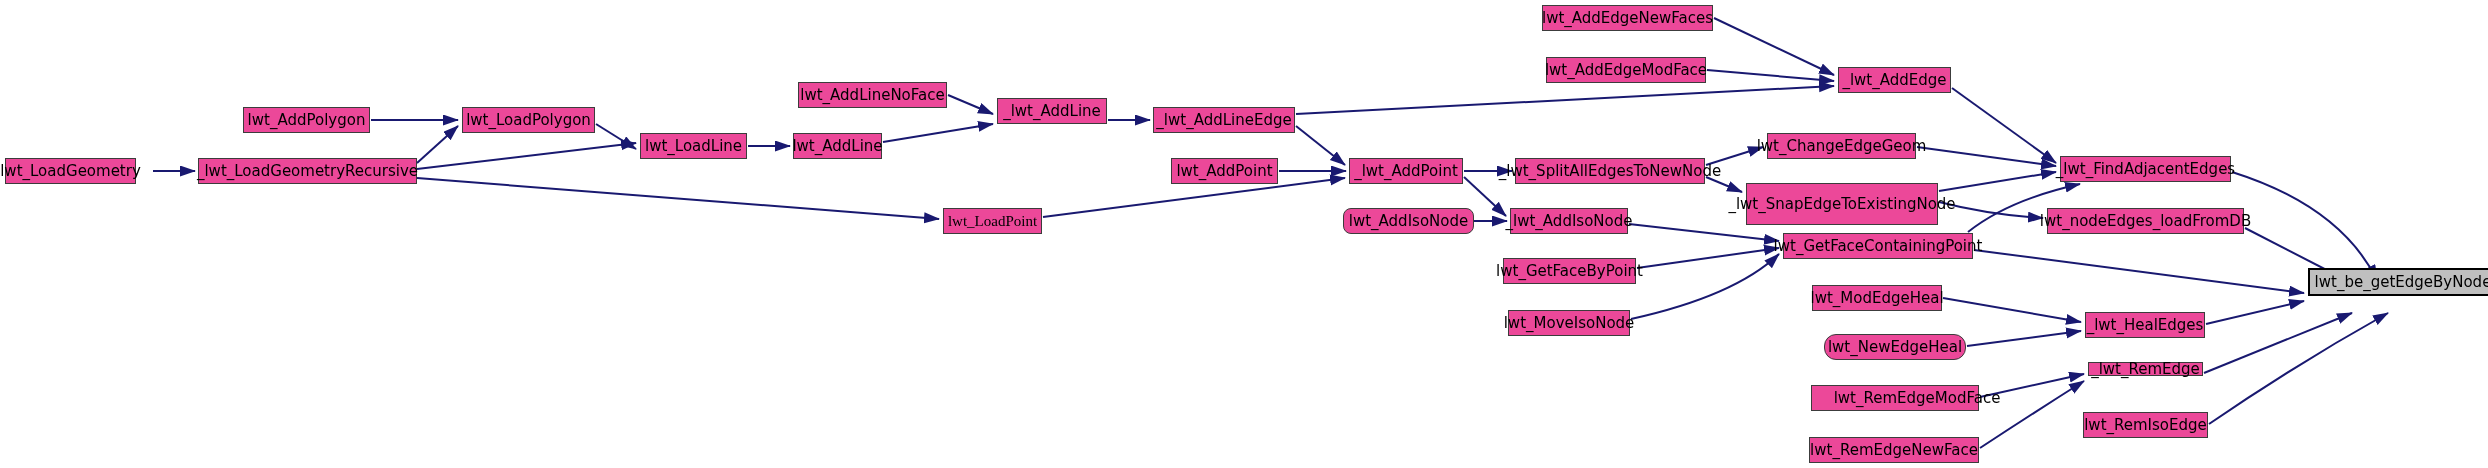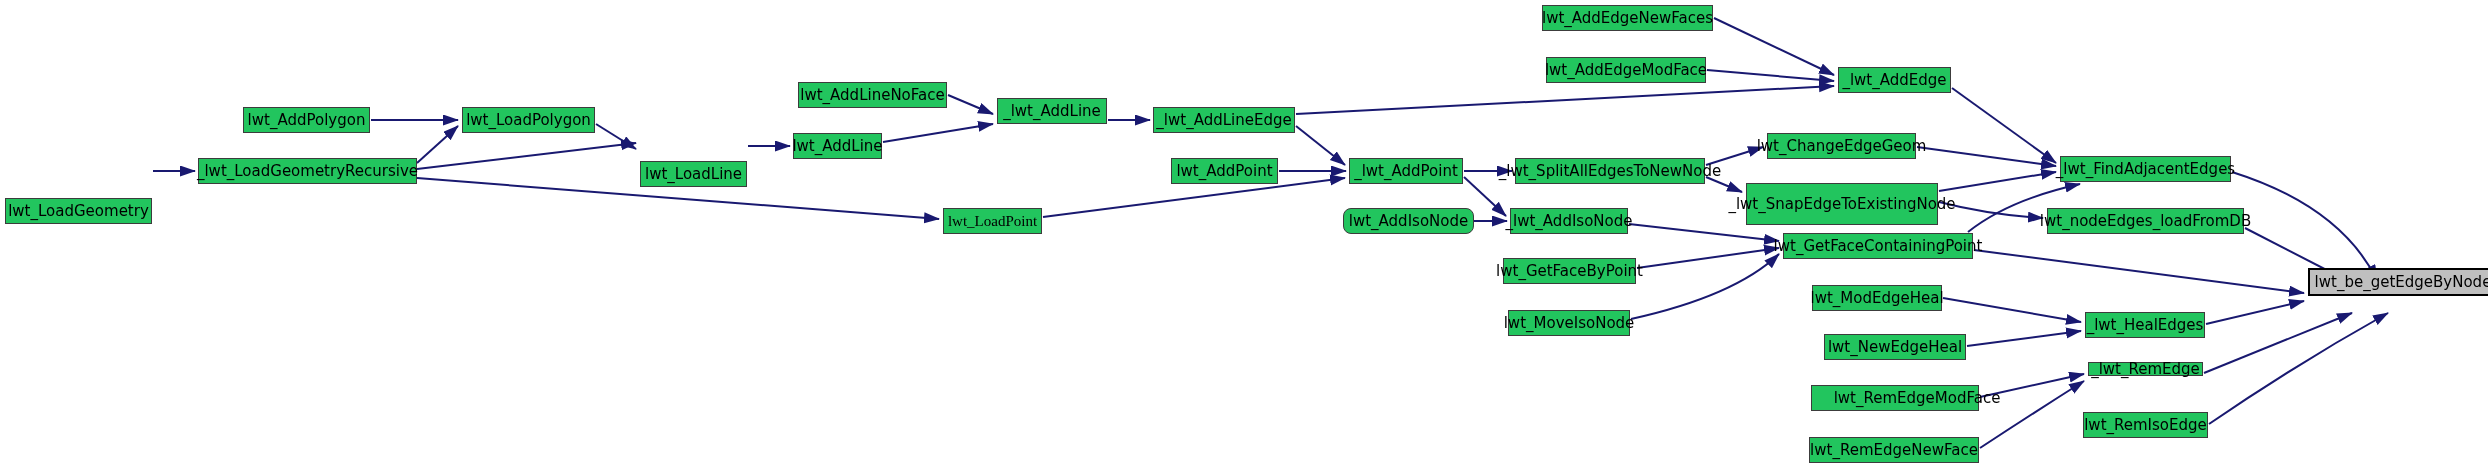--- a/index.html
+++ b/index.html
@@ -8,21 +8,21 @@
     width:2488px;height:468px;
     background:#ffffff;
     font-family:"DejaVu Sans","Liberation Sans",sans-serif;
     overflow:hidden;
   }
   .edges{position:absolute;left:0;top:0;width:2488px;height:468px;}
   .node{
     position:absolute;
     display:flex;align-items:center;justify-content:center;
     box-sizing:border-box;
-    background:#22c55e;
+    background:#ec4899;
     border:1px solid #3c3c3c;
     color:#000;
     font-size:15px;
     white-space:nowrap;
     cursor:pointer;
   }
   .node.hl{
     background:#bfbfbf;
     border:2px solid #000;
     cursor:default;
@@ -74,45 +74,45 @@
         <path d="M1943,298 L2081,322" fill="none" stroke="#191970" stroke-width="2" marker-end="url(#arrow)"></path>
         <path d="M1967,346 L2081,331" fill="none" stroke="#191970" stroke-width="2" marker-end="url(#arrow)"></path>
         <path d="M2206,324 L2304,301" fill="none" stroke="#191970" stroke-width="2" marker-end="url(#arrow)"></path>
         <path d="M1980,397 L2084,374" fill="none" stroke="#191970" stroke-width="2" marker-end="url(#arrow)"></path>
         <path d="M1980,448 Q2035,412 2084,381" fill="none" stroke="#191970" stroke-width="2" marker-end="url(#arrow)"></path>
         <path d="M2204,373 L2352,313" fill="none" stroke="#191970" stroke-width="2" marker-end="url(#arrow)"></path>
         <path d="M2209,424 Q2295,365 2388,313" fill="none" stroke="#191970" stroke-width="2" marker-end="url(#arrow)"></path>
       </g>
   </svg>
   <div>
-      <div class="node" style="left: 5px; top: 158px; width: 147px; height: 26px; margin-top: 40px;">lwt_LoadGeometry</div>
+      <div class="node" style="left: 5px; top: 158px; width: 131px; height: 26px;">lwt_LoadGeometry</div>
       <div class="node" style="left: 198px; top: 158px; width: 219px; height: 26px;">_lwt_LoadGeometryRecursive</div>
       <div class="node" style="left: 243px; top: 107px; width: 127px; height: 26px;">lwt_AddPolygon</div>
       <div class="node" style="left: 462px; top: 107px; width: 133px; height: 26px;">lwt_LoadPolygon</div>
-      <div class="node" style="left: 640px; top: 133px; width: 107px; height: 26px; margin-top: 28px;">lwt_LoadLine</div>
+      <div class="node" style="left: 640px; top: 133px; width: 107px; height: 26px;">lwt_LoadLine</div>
       <div class="node" style="left: 793px; top: 133px; width: 89px; height: 26px;">lwt_AddLine</div>
       <div class="node" style="left: 798px; top: 82px; width: 149px; height: 26px;">lwt_AddLineNoFace</div>
       <div class="node" style="left: 997px; top: 98px; width: 110px; height: 26px;">_lwt_AddLine</div>
       <div class="node" style="left: 1153px; top: 107px; width: 142px; height: 26px;">_lwt_AddLineEdge</div>
       <div class="node" style="left: 943px; top: 208px; width: 99px; height: 26px; font-family: Liberation Serif, serif;">lwt_LoadPoint</div>
       <div class="node" style="left: 1171px; top: 158px; width: 107px; height: 26px;">lwt_AddPoint</div>
       <div class="node" style="left: 1349px; top: 158px; width: 114px; height: 26px;">_lwt_AddPoint</div>
       <div class="node" style="left: 1343px; top: 208px; width: 131px; height: 26px; border-radius: 8px;">lwt_AddIsoNode</div>
       <div class="node" style="left: 1510px; top: 208px; width: 118px; height: 26px;">_lwt_AddIsoNode</div>
       <div class="node" style="left: 1503px; top: 258px; width: 133px; height: 26px;">lwt_GetFaceByPoint</div>
       <div class="node" style="left: 1508px; top: 310px; width: 122px; height: 26px;">lwt_MoveIsoNode</div>
       <div class="node" style="left: 1542px; top: 5px; width: 171px; height: 26px;">lwt_AddEdgeNewFaces</div>
       <div class="node" style="left: 1546px; top: 57px; width: 160px; height: 26px;">lwt_AddEdgeModFace</div>
       <div class="node" style="left: 1838px; top: 67px; width: 113px; height: 26px;">_lwt_AddEdge</div>
       <div class="node" style="left: 1767px; top: 133px; width: 149px; height: 26px;">lwt_ChangeEdgeGeom</div>
       <div class="node" style="left: 1515px; top: 158px; width: 190px; height: 26px;">_lwt_SplitAllEdgesToNewNode</div>
       <div class="node" style="left: 1746px; top: 183px; width: 192px; height: 42px;">_lwt_SnapEdgeToExistingNode</div>
       <div class="node" style="left: 1783px; top: 233px; width: 190px; height: 26px;">lwt_GetFaceContainingPoint</div>
       <div class="node" style="left: 1812px; top: 285px; width: 130px; height: 26px;">lwt_ModEdgeHeal</div>
-      <div class="node" style="left: 1824px; top: 334px; width: 142px; height: 26px;">lwt_NewEdgeHeal</div>
+      <div class="node" style="left: 1824px; top: 334px; width: 142px; height: 26px; border-radius: 12px;">lwt_NewEdgeHeal</div>
       <div class="node" style="left: 1811px; top: 385px; width: 168px; height: 26px; padding-left: 44px;">lwt_RemEdgeModFace</div>
       <div class="node" style="left: 1809px; top: 437px; width: 170px; height: 26px;">lwt_RemEdgeNewFace</div>
       <div class="node" style="left: 2060px; top: 156px; width: 171px; height: 26px;">_lwt_FindAdjacentEdges</div>
       <div class="node" style="left: 2047px; top: 208px; width: 197px; height: 26px;">lwt_nodeEdges_loadFromDB</div>
       <div class="node" style="left: 2085px; top: 312px; width: 120px; height: 26px;">_lwt_HealEdges</div>
       <div class="node" style="left: 2088px; top: 362px; width: 115px; height: 14px;">_lwt_RemEdge</div>
       <div class="node" style="left: 2083px; top: 412px; width: 125px; height: 26px;">lwt_RemIsoEdge</div>
       <div class="node hl" style="left: 2308px; top: 268px; width: 190px; height: 28px;">lwt_be_getEdgeByNode</div>
     </div>
 </div>

